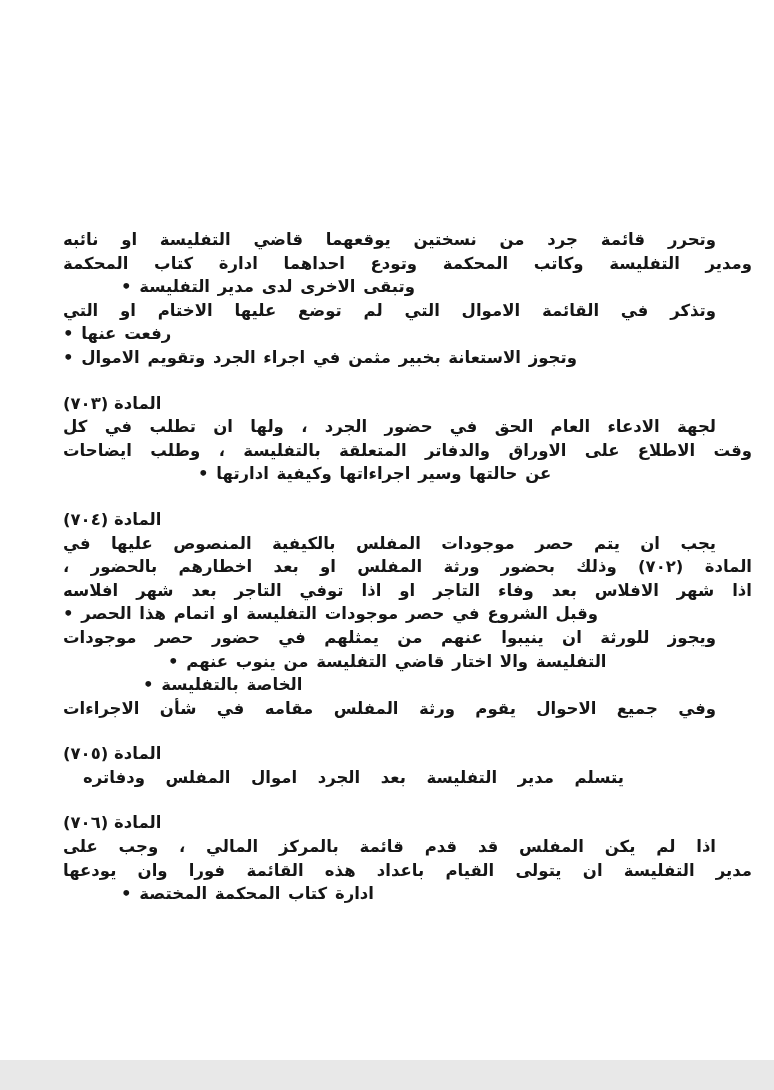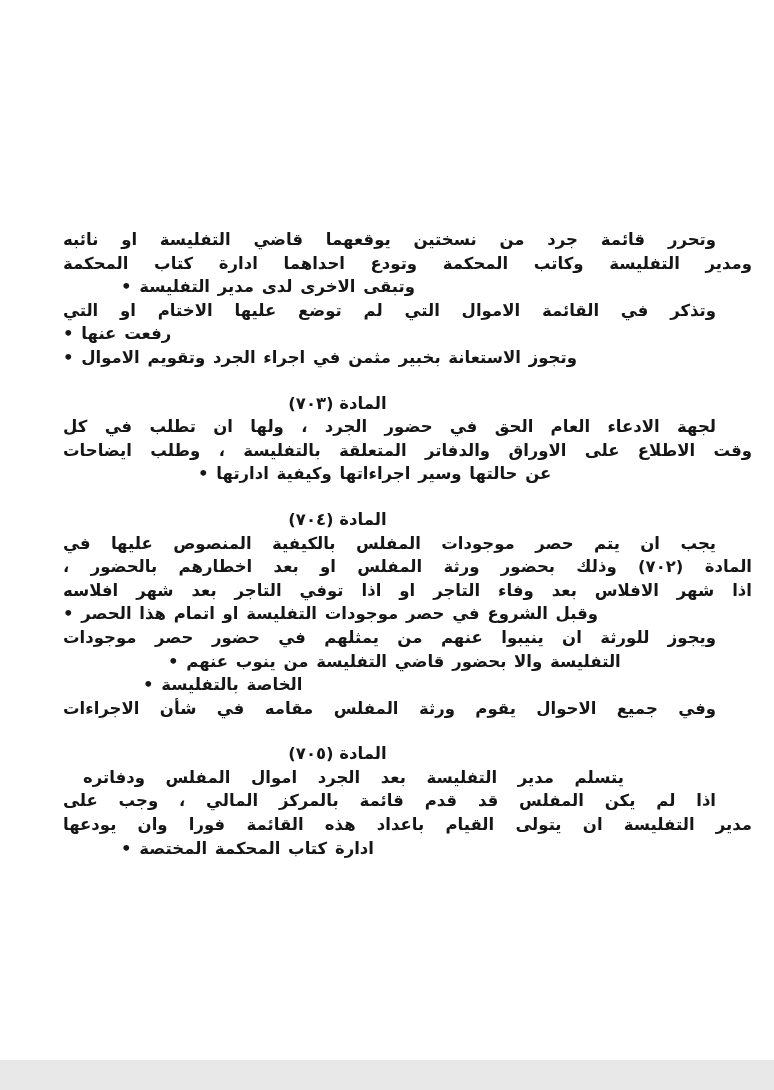--- a/index.html
+++ b/index.html
@@ -38,21 +38,21 @@
   .first { text-indent: 36px; }
   .in-a  { padding-left: 58px; }
   .in-b  { padding-left: 80px; }
   .in-c  { padding-left: 105px; }
   .in-d  { padding-left: 135px; }
   .short-right { margin-right: 128px; margin-left: 20px; }
   .article-heading {
     font-size: 16.5px;
     line-height: 23.6px;
     font-weight: 700;
-    text-align: center;
+    text-align: left;
     margin-top: 22px;
     margin-right: 140px;
     direction: rtl;
   }
   .page-number {
     position: absolute;
     top: 1024px;
     left: 0;
     width: 100%;
     text-align: center;
@@ -81,27 +81,28 @@
     <div class="ln full first">لجهة الادعاء العام الحق في حضور الجرد ، ولها ان تطلب في كل</div>
     <div class="ln full">وقت الاطلاع على الاوراق والدفاتر المتعلقة بالتفليسة ، وطلب ايضاحات</div>
     <div class="ln last in-d">عن حالتها وسير اجراءاتها وكيفية ادارتها •</div>
 
     <div class="article-heading">المادة (٧٠٤)</div>
     <div class="ln full first">يجب ان يتم حصر موجودات المفلس بالكيفية المنصوص عليها في</div>
     <div class="ln full">المادة (٧٠٢) وذلك بحضور ورثة المفلس او بعد اخطارهم بالحضور ،</div>
     <div class="ln full">اذا شهر الافلاس بعد وفاء التاجر او اذا توفي التاجر بعد شهر افلاسه</div>
     <div class="ln last">وقبل الشروع في حصر موجودات التفليسة او اتمام هذا الحصر •</div>
     <div class="ln full first">ويجوز للورثة ان ينيبوا عنهم من يمثلهم في حضور حصر موجودات</div>
-    <div class="ln last in-c">التفليسة والا بحضور قاضي التفليسة من ينوب عنهم •</div>
+    <div class="ln last in-c">التفليسة والا اختار قاضي التفليسة من ينوب عنهم •</div>
     <div class="ln last in-b">الخاصة بالتفليسة •</div>
     <div class="ln full first">وفي جميع الاحوال يقوم ورثة المفلس مقامه في شأن الاجراءات</div>
 
     <div class="article-heading">المادة (٧٠٥)</div>
     <div class="ln full short-right">يتسلم مدير التفليسة بعد الجرد اموال المفلس ودفاتره</div>
 
+    <div class="article-heading">المادة (٧٠٦)</div>
     <div class="ln full first">اذا لم يكن المفلس قد قدم قائمة بالمركز المالي ، وجب على</div>
     <div class="ln full">مدير التفليسة ان يتولى القيام باعداد هذه القائمة فورا وان يودعها</div>
     <div class="ln last in-a">ادارة كتاب المحكمة المختصة •</div>
 
   </div>
 
   <div class="page-number">١٨٦</div>
 </div>
 
 </body></html>

